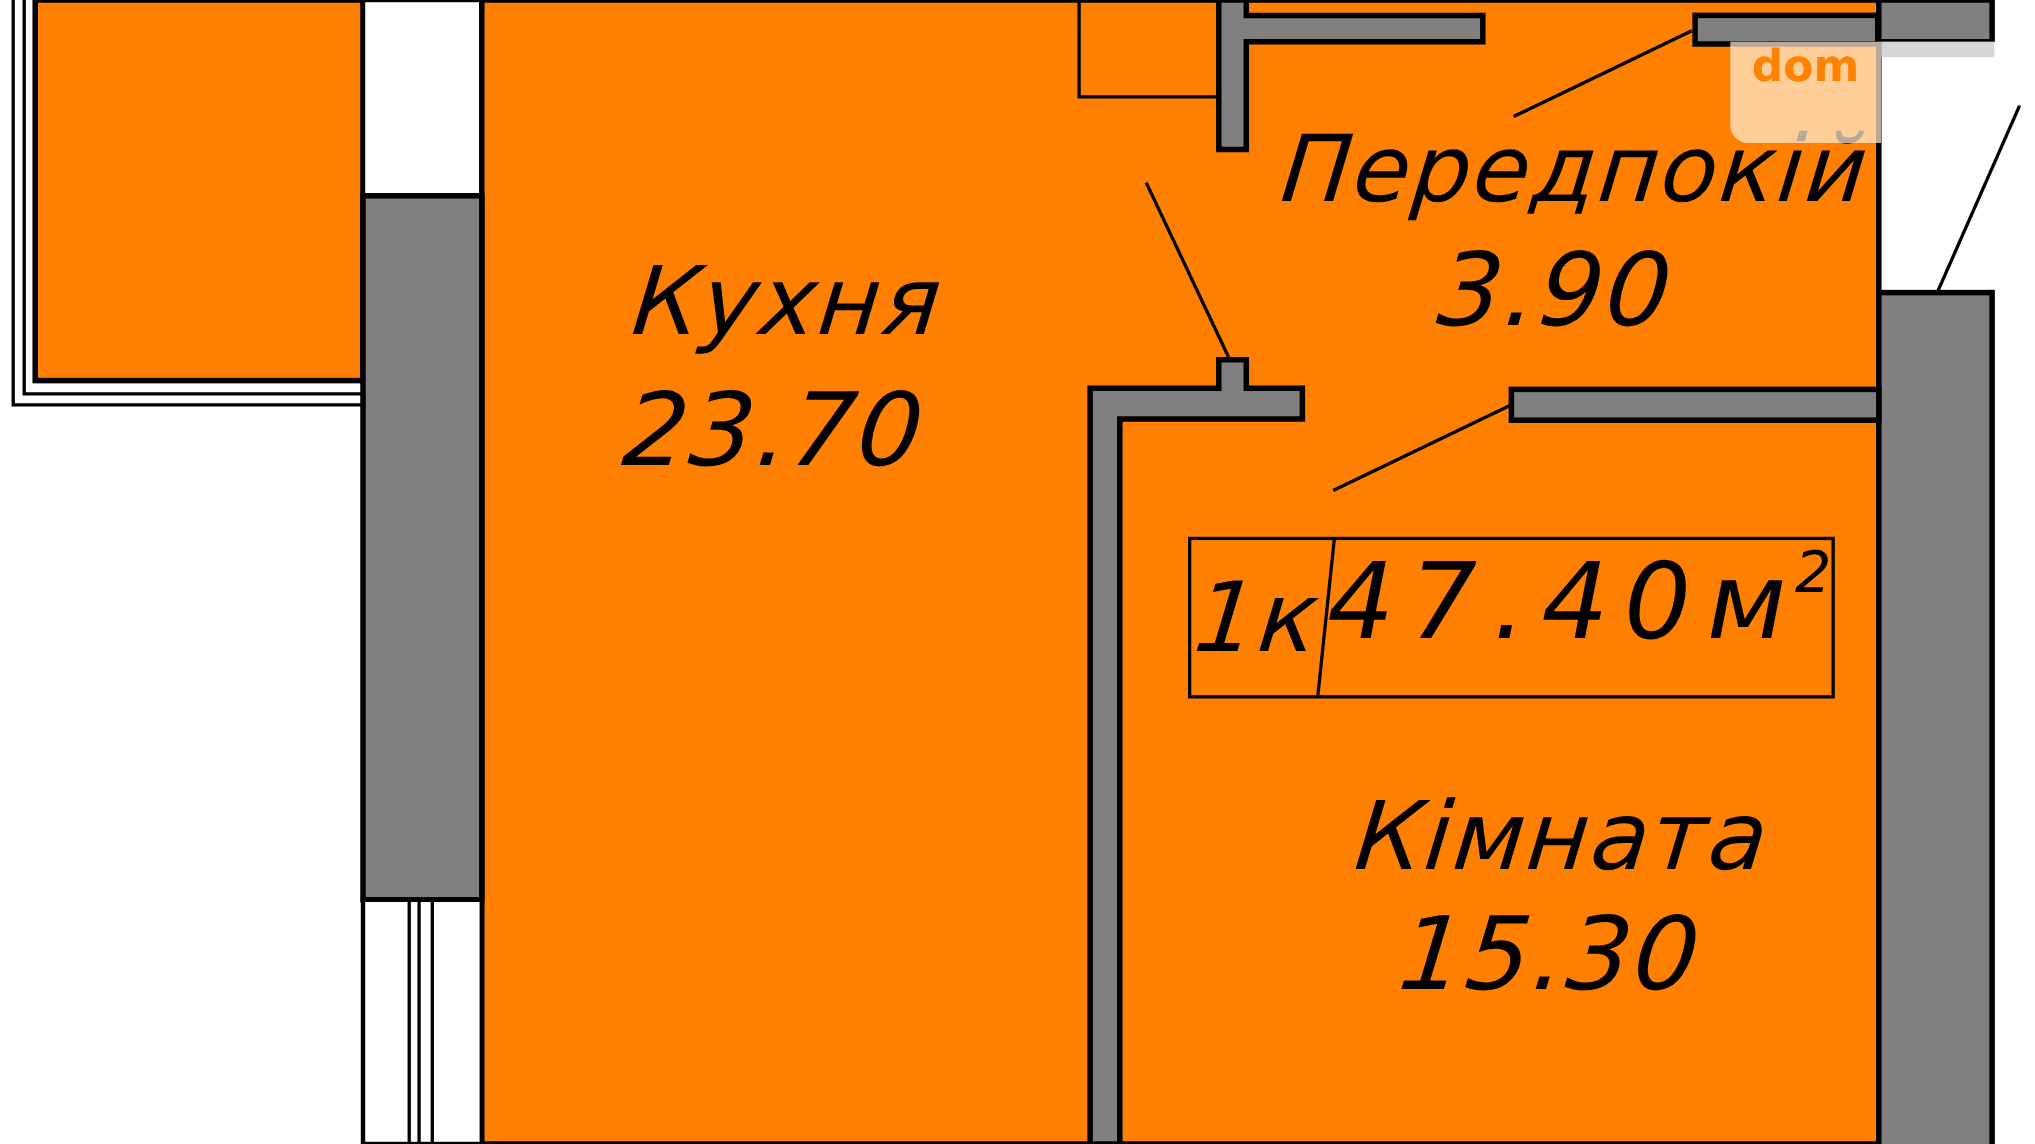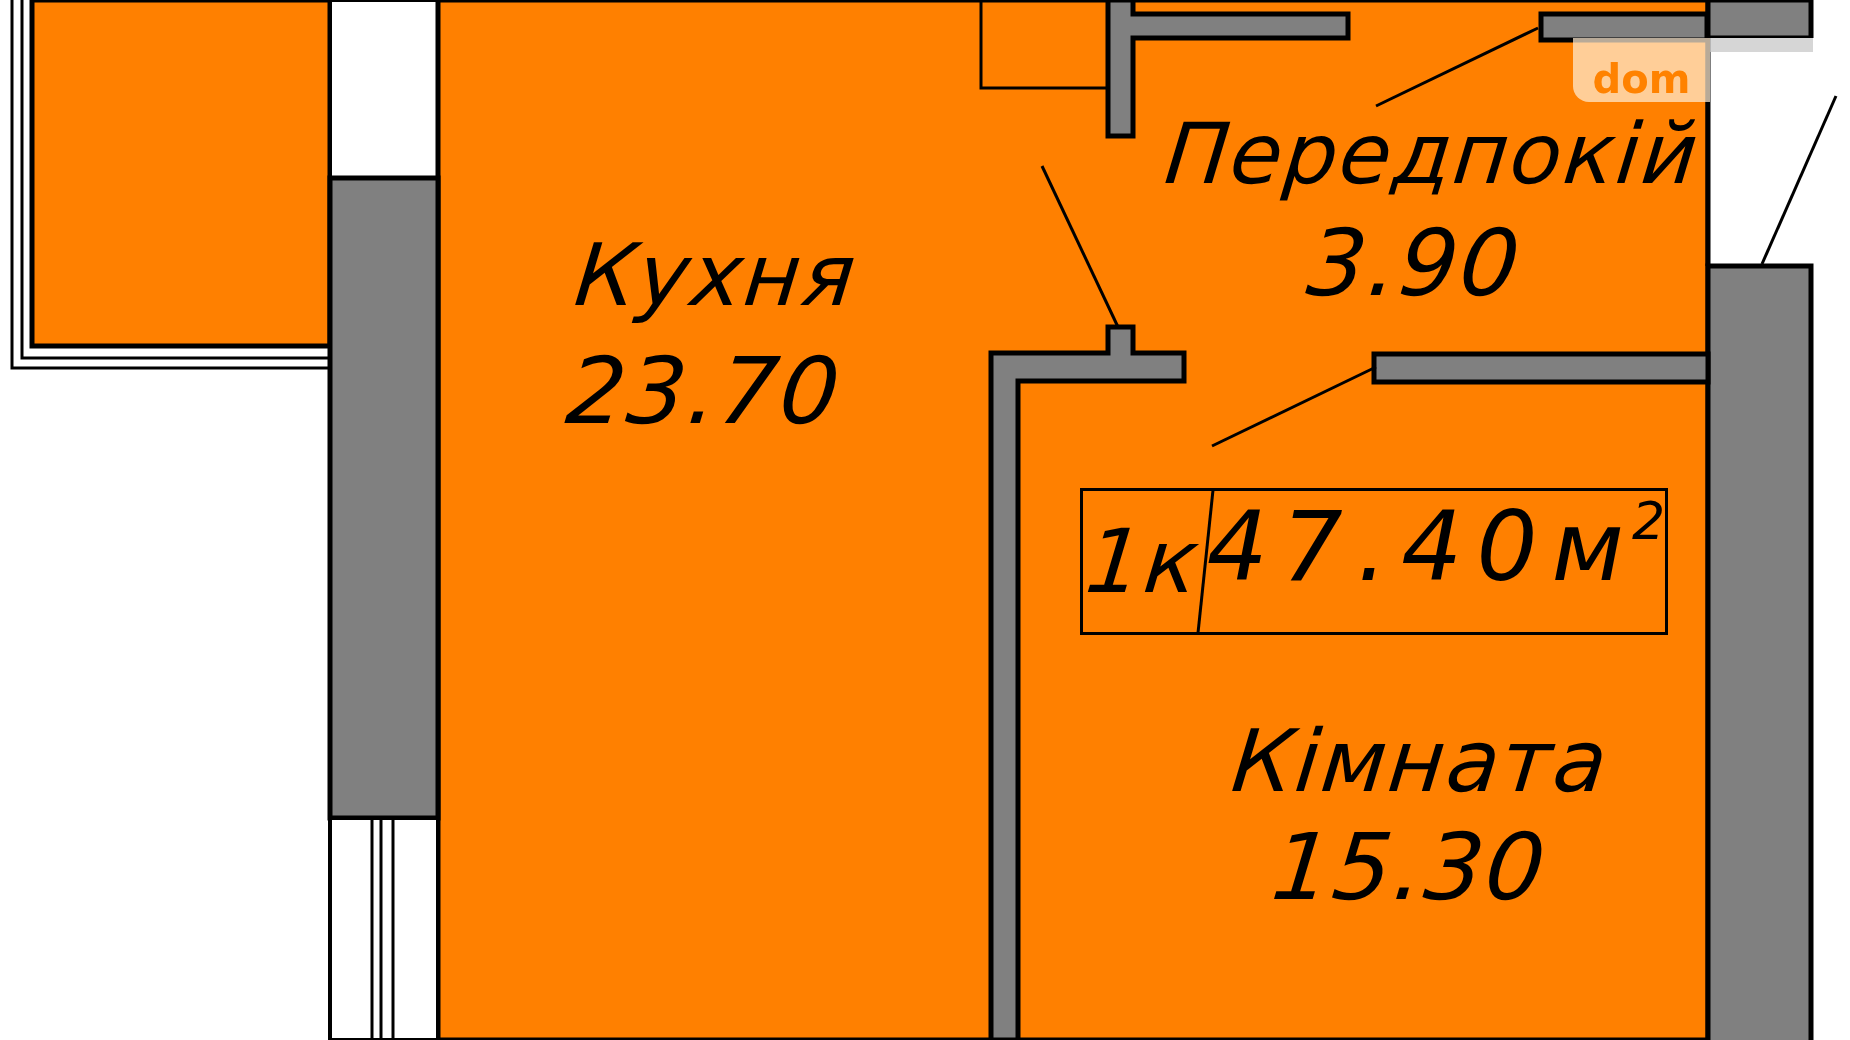--- a/index.html
+++ b/index.html
@@ -24,23 +24,23 @@
   #summary-rooms {
     width: 137px; border-right: 3px solid #000; display: flex; align-items: center; justify-content: center;
     font-size: 88px; font-style: italic; transform: skewX(-6deg); letter-spacing: 2px;
   }
   #summary-area {
     flex: 1; display: flex; justify-content: center;
     font-size: 96px; font-style: italic; letter-spacing: 14px;
   }
   #summary-area sup { font-size: 52px; vertical-align: 48px; letter-spacing: 0; margin-left: -6px; }
   #watermark {
-    position: absolute; left: 1573px; top: 38px; width: 137px; height: 64px;
+    position: absolute; left: 1573px; top: 38px; width: 137px; height: 92px;
     background: rgba(255, 235, 210, 0.72); border-radius: 0 0 0 16px;
-    display: flex; align-items: flex-end; justify-content: center;
+    display: flex; align-items: flex-start; justify-content: center;
     color: #ff8200; font-family: "DejaVu Sans", sans-serif; font-weight: bold; font-size: 40px;
   }
   #watermark-bar {
     position: absolute; left: 1710px; top: 38px; width: 103px; height: 14px;
     background: rgba(200, 200, 200, 0.75);
   }
 </style>
 </head>
 <body>
 

